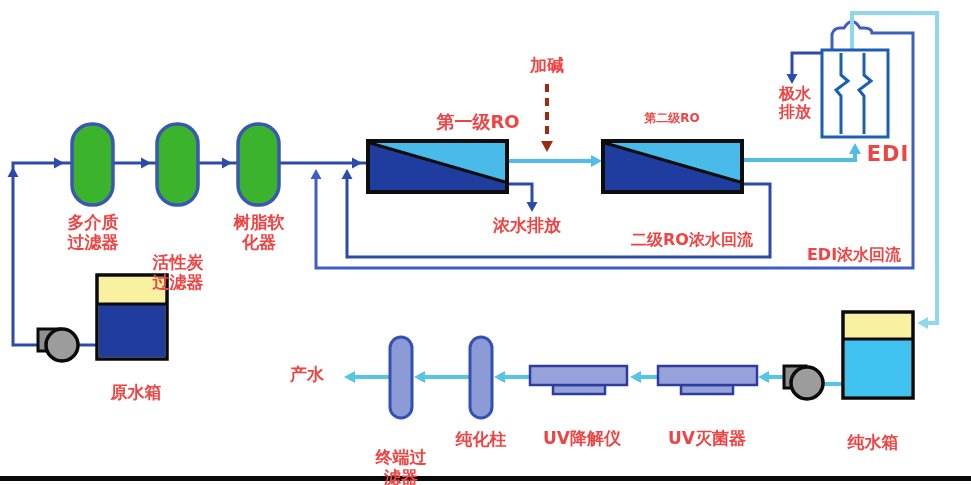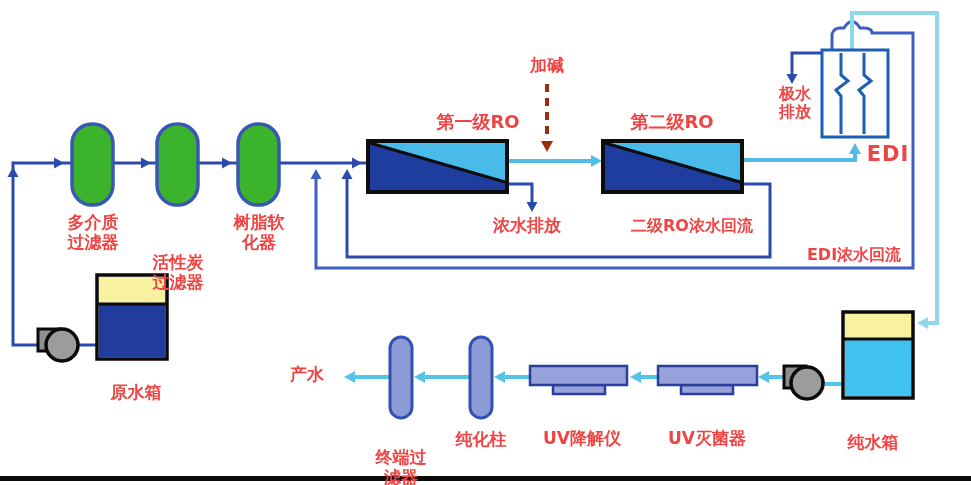--- a/index.html
+++ b/index.html
@@ -174,26 +174,26 @@
   </svg>
 
   <div class="lbl" style="left:93px;top:213px;">多介质
 过滤器</div>
   <div class="lbl" style="left:178px;top:213px;margin-top:40px;">活性炭
 过滤器</div>
   <div class="lbl" style="left:259px;top:213px;">树脂软
 化器</div>
 
   <div class="lbl" style="left:438px;top:112px;font-size:18px;margin-left:40px;">第一级RO</div>
-  <div class="lbl" style="left:672px;top:112px;font-size:18px;">第二级RO</div>
+  <div class="lbl" style="left:672px;top:112px;font-size:12px;">第二级RO</div>
 
   <div class="lbl" style="left:547px;top:56px;">加碱</div>
   <div class="lbl" style="left:527px;top:216px;">浓水排放</div>
 
-  <div class="lbl small" style="left:692px;top:217px;">二级RO浓水回流</div>
+  <div class="lbl small" style="left:692px;top:231px;">二级RO浓水回流</div>
   <div class="lbl small" style="left:854px;top:246px;">EDI浓水回流</div>
 
   <div class="lbl small" style="left:795px;top:85px;">极水
 排放</div>
   <div class="lbl big" style="left:888px;top:142px;">EDI</div>
 
   <div class="lbl" style="left:136px;top:383px;text-align:right;">原水箱</div>
   <div class="lbl" style="left:873px;top:433px;">纯水箱</div>
 
   <div class="lbl" style="left:307px;top:365px;">产水</div>

